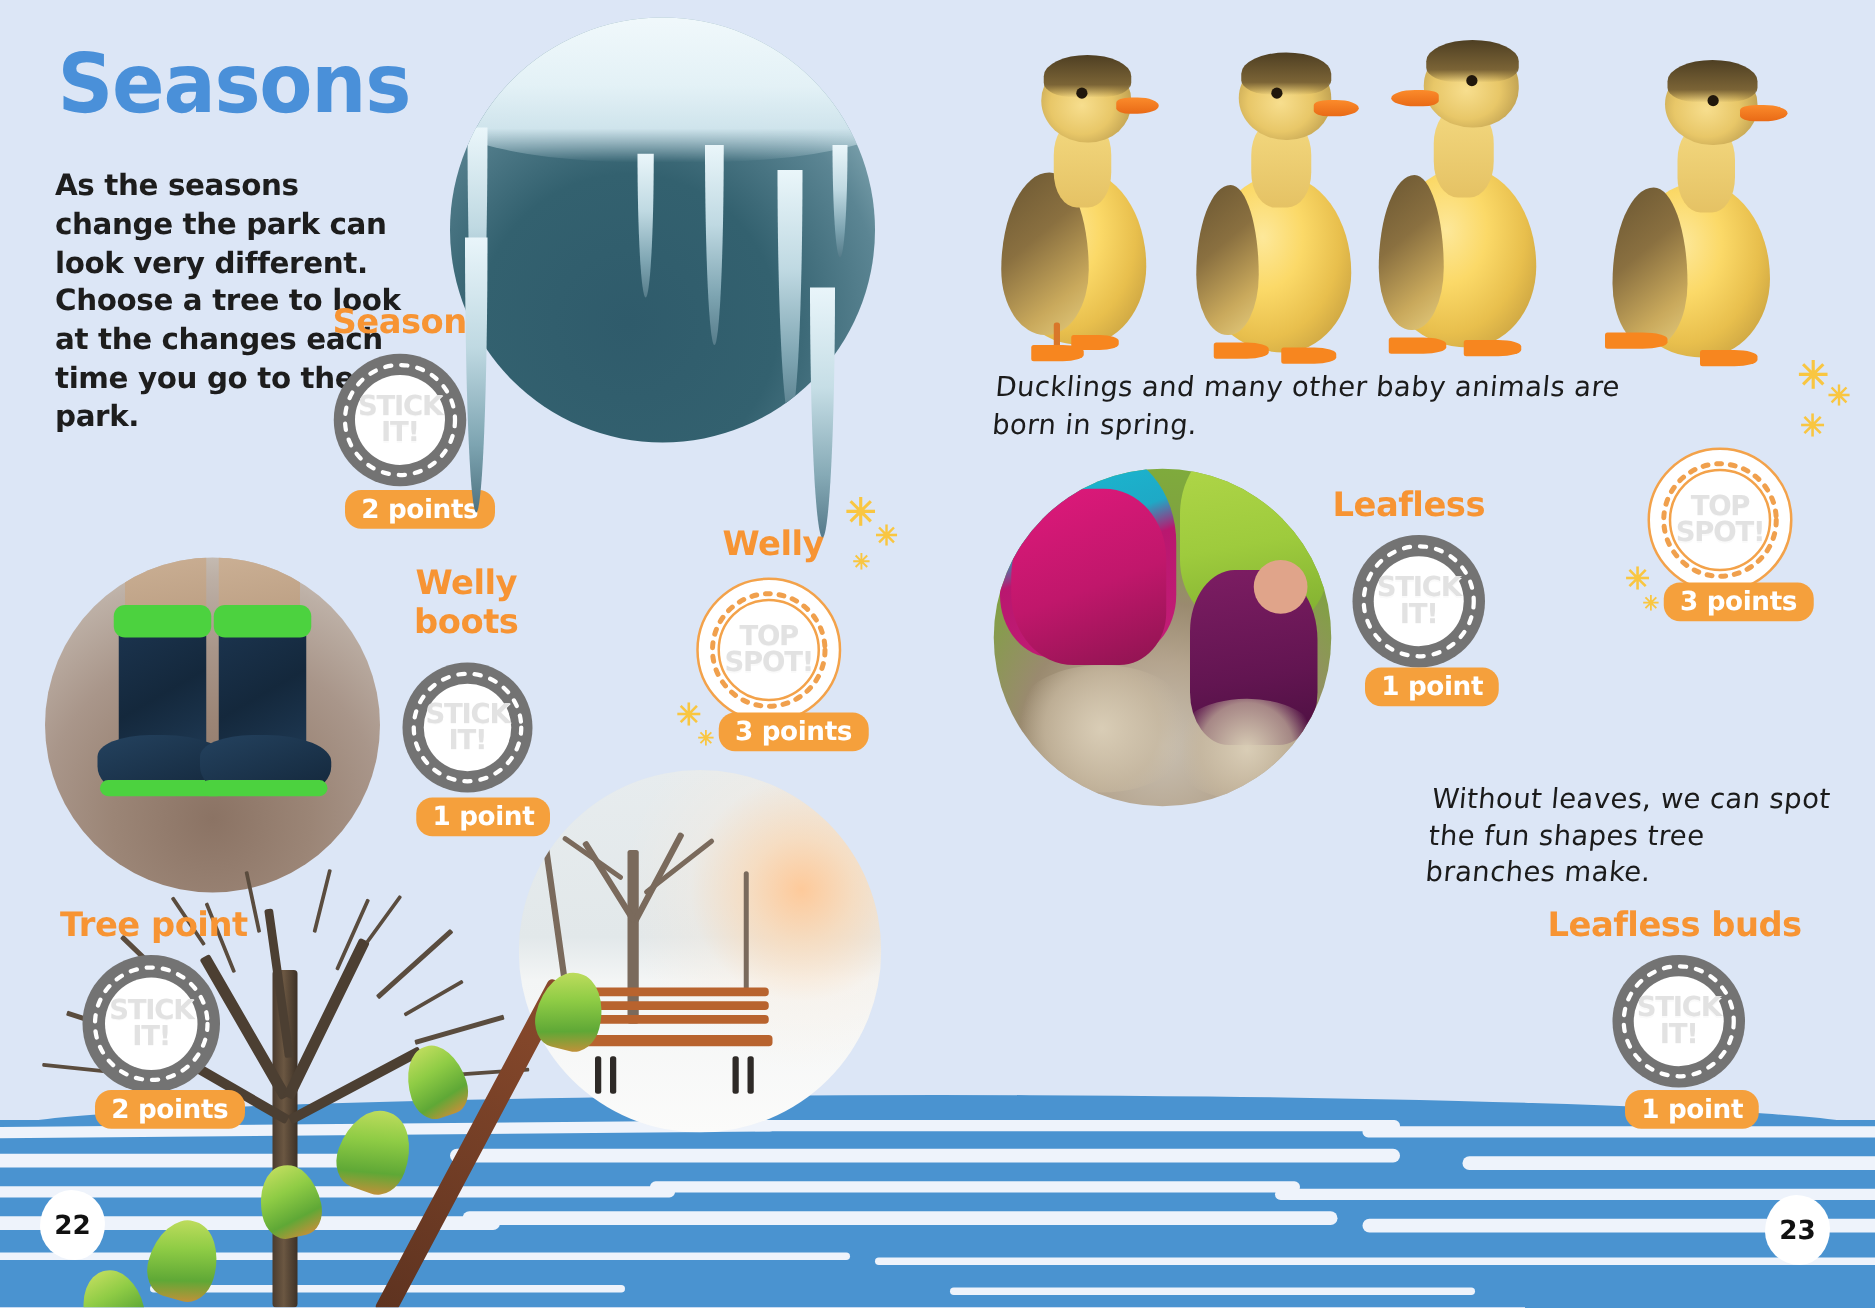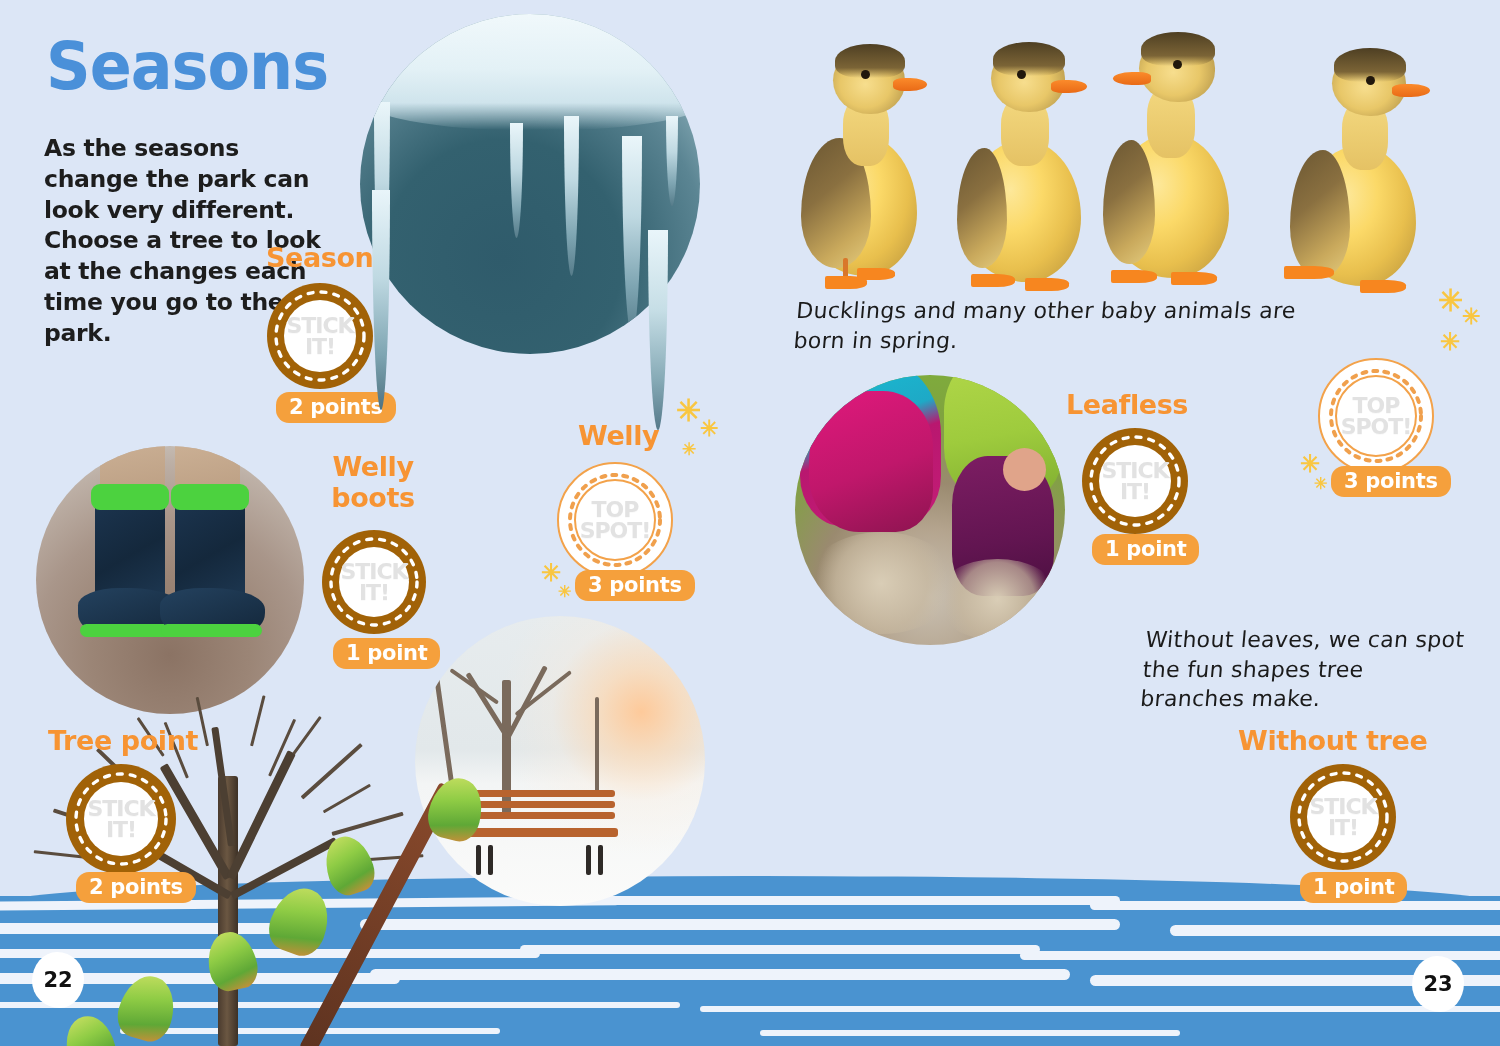--- a/index.html
+++ b/index.html
@@ -46,21 +46,21 @@
   .spotlabel{
     position:absolute;color:#f79433;font-weight:bold;
     font-family:"DejaVu Sans", sans-serif;font-size:27px;line-height:1.13;
     letter-spacing:-.4px;
   }
   .ring{
     position:relative;border-radius:50%;
     display:flex;align-items:center;justify-content:center;
   }
   
-  .ring.stick{background:#a16207;}
+  .ring.stick{background:#737373;}
   .ring.stick .inner{background:#ffffff;border-radius:50%;position:absolute;}
   
   .ring.top{background:#ffffff;border:2.5px solid #f3a24a;}
   .ring.top .inner{background:#ffffff;border-radius:50%;position:absolute;border:2px solid #f3a24a;}
 
   .badgetext{
     position:absolute;z-index:4;text-align:center;
     font-family:"DejaVu Sans", sans-serif;font-weight:bold;
     color:#e2e2e2;line-height:.96;letter-spacing:-1px;
     text-shadow:0 1px 0 #fafafa;
@@ -407,21 +407,21 @@
 SPOT!</div>
     </div>
   </div>
   <div class="pill" style="left:1331px;top:466px;">3 points</div>
   <div class="sparkle" style="left:1438px;top:286px;font-size:30px;">✳</div>
   <div class="sparkle" style="left:1462px;top:306px;font-size:22px;">✳</div>
   <div class="sparkle" style="left:1440px;top:330px;font-size:24px;">✳</div>
   <div class="sparkle" style="left:1300px;top:452px;font-size:24px;">✳</div>
   <div class="sparkle" style="left:1314px;top:476px;font-size:16px;">✳</div>
 
-  <div class="spotlabel" style="left:1238px;top:726px;">Without tree</div>
+  <div class="spotlabel" style="left:1238px;top:726px;">Leafless buds</div>
   <div style="position:absolute;left:1290px;top:764px;width:106px;height:106px;">
     <div class="ring stick" style="width:106px;height:106px;">
       <svg width="106" height="106" viewBox="0 0 106 106" style="position:absolute;inset:0;">
         <circle cx="53" cy="53" r="44" fill="none" stroke="#ffffff" stroke-width="3.4" stroke-linecap="round" stroke-dasharray="5 8"></circle>
       </svg>
       <div class="inner" style="width:72px;height:72px;"></div>
       <div class="badgetext" style="font-size:22px;width:90px;">STICK
 IT!</div>
     </div>
   </div>

